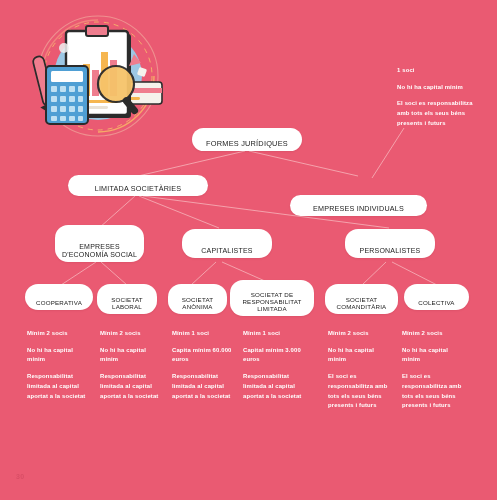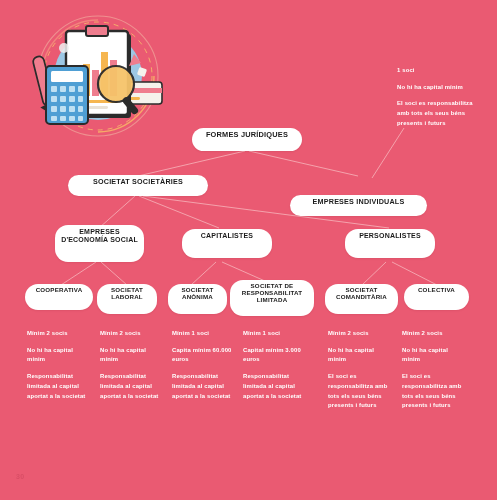--- a/index.html
+++ b/index.html
@@ -17,24 +17,24 @@
     overflow:hidden;
   }
   
   #links{position:absolute;left:0;top:0;width:497px;height:500px;pointer-events:none;}
   
   .node{
     position:absolute;
     background:#ffffff;
     border-radius:13px;
     box-sizing:border-box;
-    display:flex;align-items:flex-start;justify-content:center;
+    display:flex;align-items:flex-end;justify-content:center;
     text-align:center;
     color:#1b1b1b;
-    font-weight:bold;
+    font-weight:normal;
     letter-spacing:.2px;
     line-height:1.12;
     padding:3px 6px;
     box-shadow:0 1px 2px rgba(120,20,40,.10);
   }
   .n-root{font-size:7.4px;}
   .n-t2{font-size:7.2px;}
   .n-t3{font-size:7.0px;}
   .n-t4{font-size:6.2px;}
   
@@ -161,21 +161,21 @@
       <line x1="386" y1="262" x2="362" y2="285"></line>
       <line x1="392" y1="262" x2="437" y2="285"></line>
     </g>
   </svg>
 
   <div class="node n-root" style="left:192px;top:128px;width:110px;height:23px;">
     <span>FORMES JURÍDIQUES</span>
   </div>
 
   <div class="node n-t2" style="left:68px;top:175px;width:140px;height:21px;">
-    <span>SOCIETAT SOCIETÀRIES</span>
+    <span>LIMITADA SOCIETÀRIES</span>
   </div>
   <div class="node n-t2" style="left:290px;top:175px;width:137px;height:21px;margin-top:20px;">
     <span>EMPRESES INDIVIDUALS</span>
   </div>
 
   <div class="node n-t3" style="left:55px;top:225px;width:89px;height:37px;">
     <span>EMPRESES D'ECONOMÍA SOCIAL</span>
   </div>
   <div class="node n-t3" style="left:182px;top:229px;width:90px;height:29px;">
     <span>CAPITALISTES</span>

